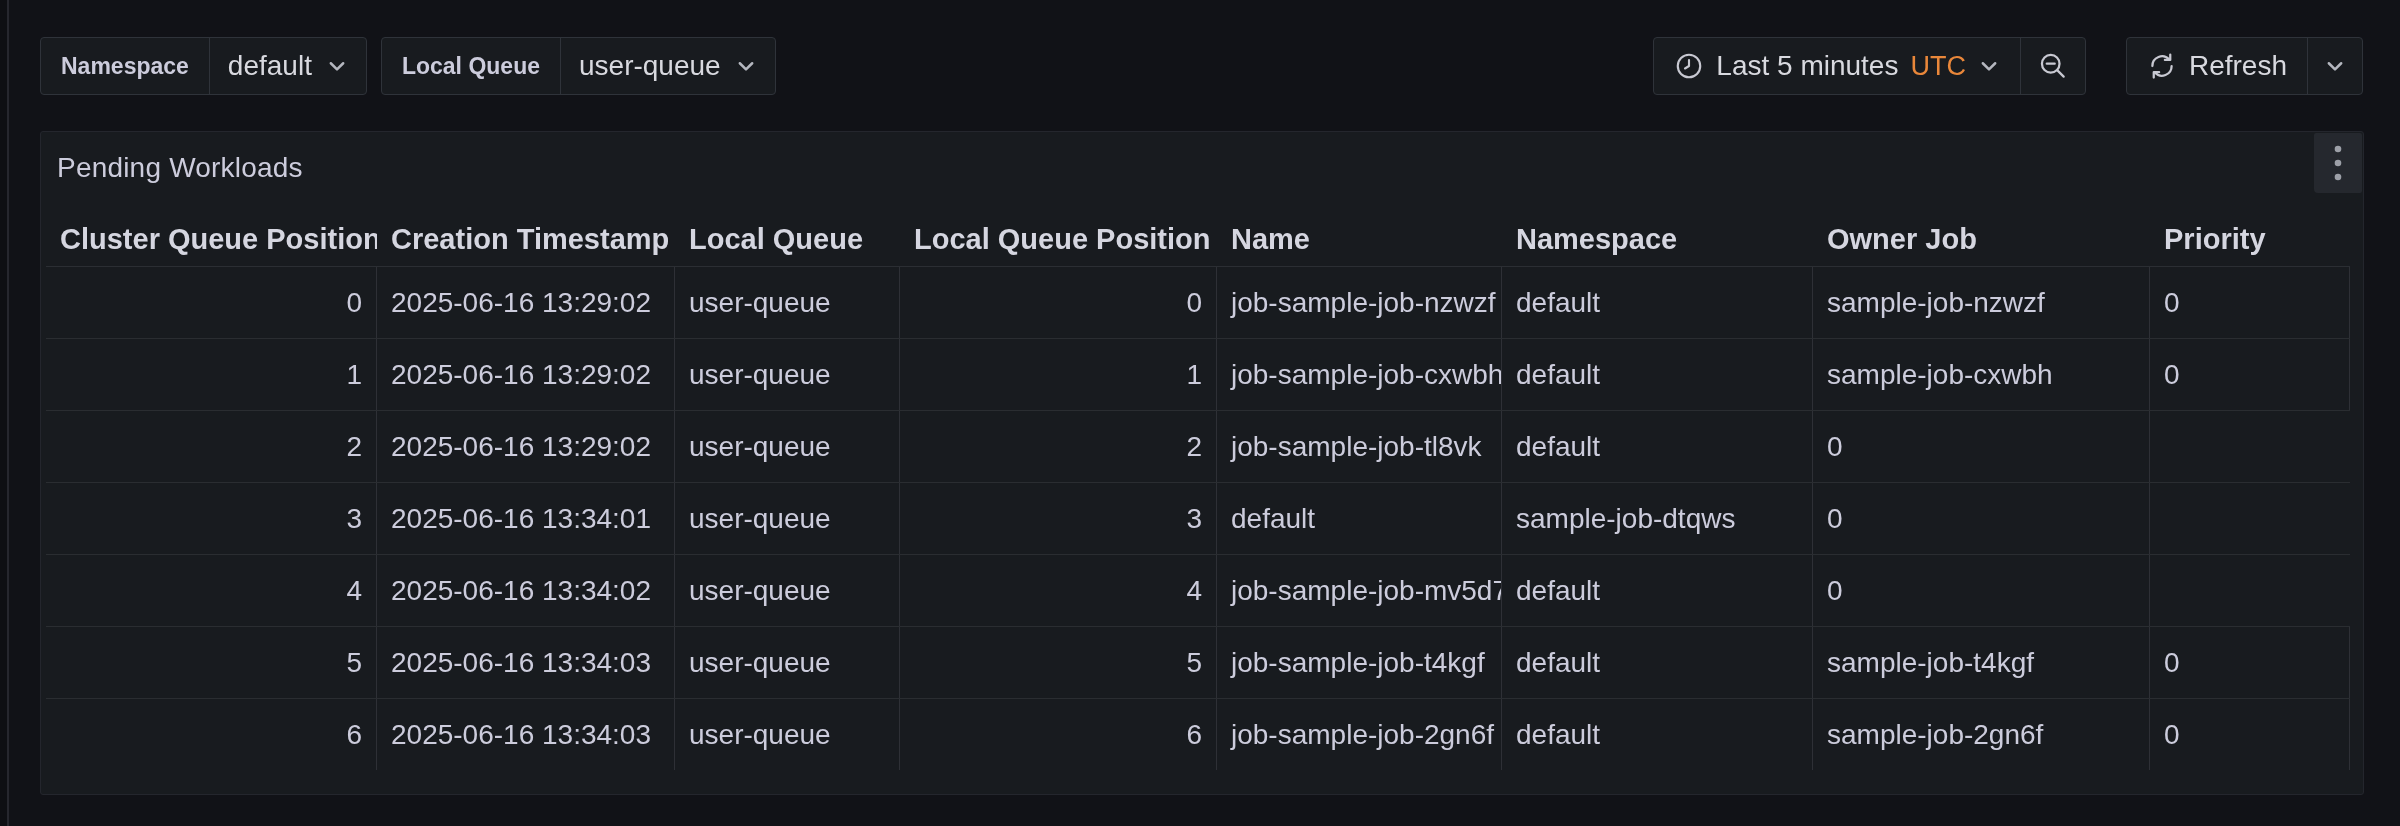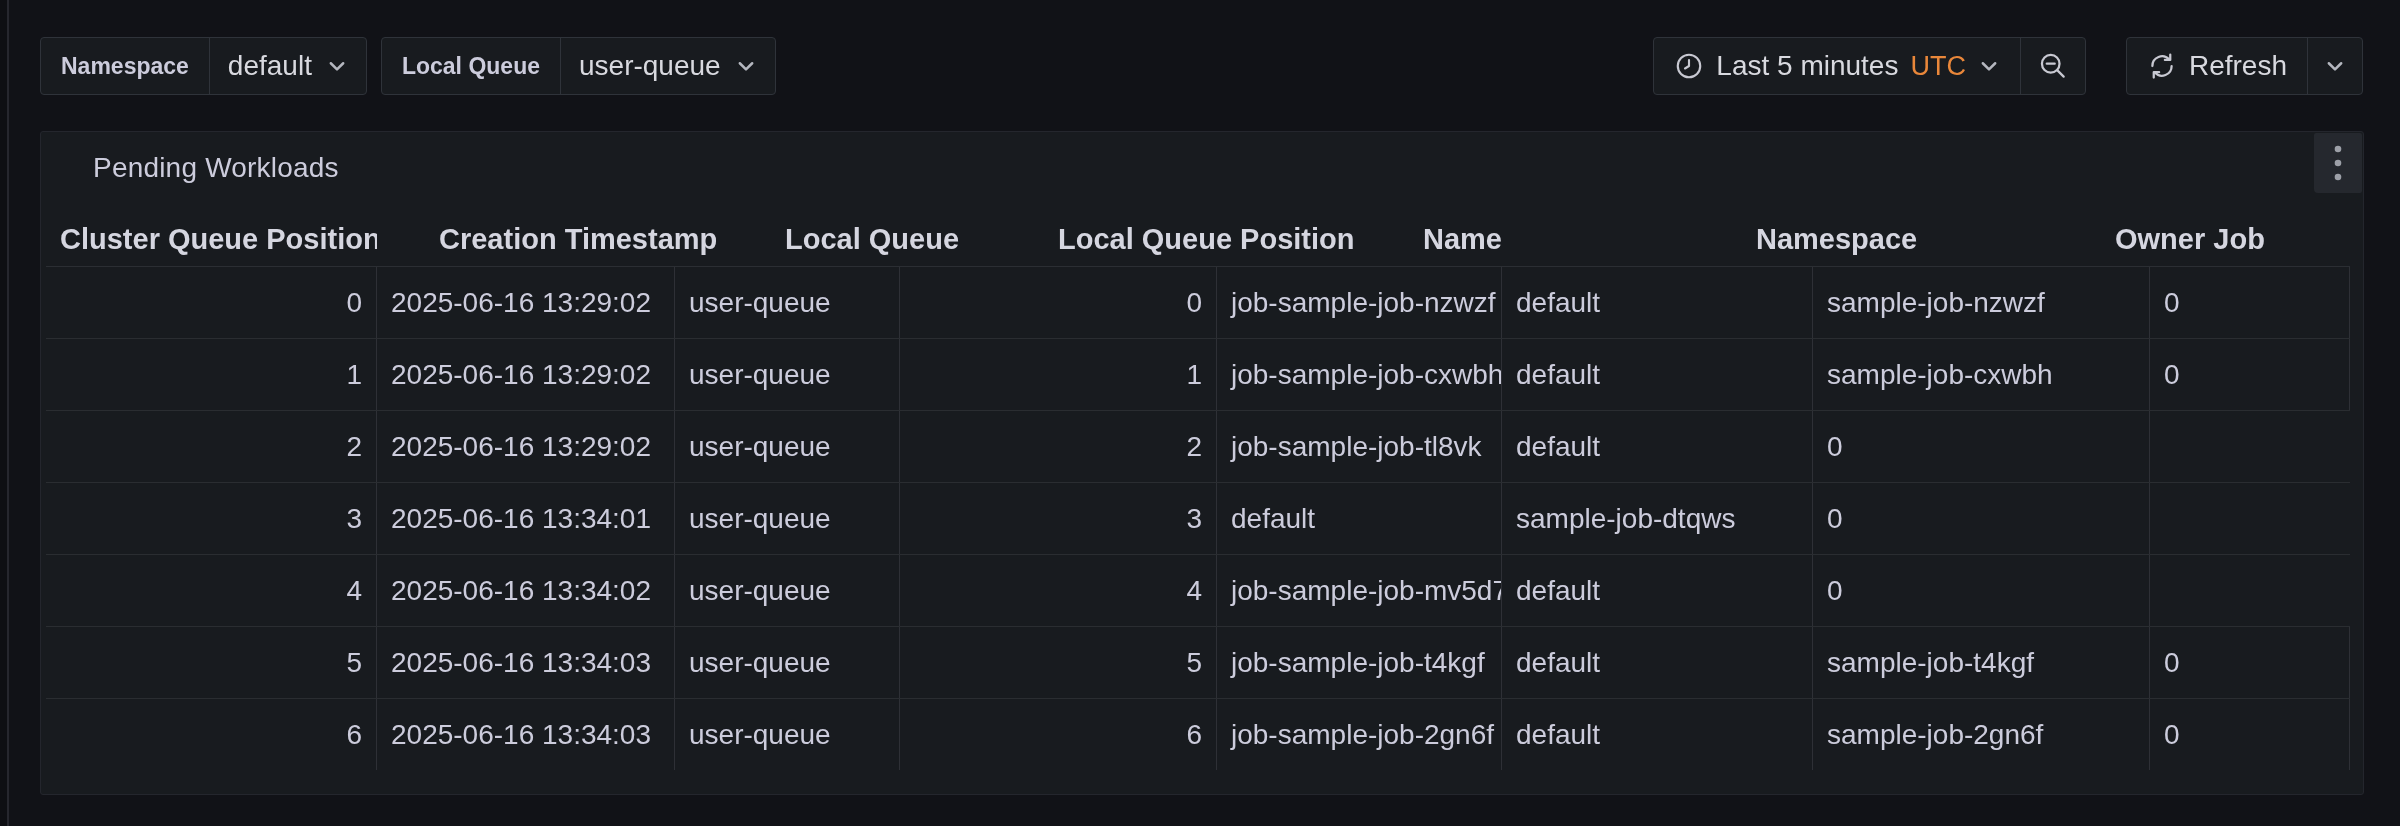--- a/index.html
+++ b/index.html
@@ -50,33 +50,32 @@
   .icon svg { display:block; }
   .chev { color:#b4b7bf; }
   
   .panel {
     position:absolute; left:40px; top:131px; width:2324px; height:664px;
     background:#181b1f; border:1px solid #24262d; border-radius:3px;
   }
   .panel-header {
     height:72px; display:flex; align-items:center; padding:0 16px; position:relative;
   }
-  .panel-title { font-size:28px; font-weight:500; color:#ccccdc; letter-spacing:.2px;margin-left:36px; }
+  .panel-title { font-size:28px; font-weight:500; color:#ccccdc; letter-spacing:.2px; }
   .kebab-btn {
     position:absolute; top:1px; right:1px; width:48px; height:60px;
     background:#25282e; border:none; border-radius:2px 2px 2px 4px; cursor:pointer;
     display:flex; align-items:center; justify-content:center;
   }
   
   .table { --cols:331px 298px 225px 317px 285px 311px 337px 200px;
     margin:9px 0 0 5px; width:2304px; }
   .thead {
     display:grid; grid-template-columns:var(--cols);
     border-bottom:1px solid rgba(204,204,220,0.11);
-    gap:48px;
   }
   .th {
     height:53px; display:flex; align-items:center; padding:0 14px;
     font-size:29px; font-weight:700; color:#d5d6e0;
     overflow:hidden; white-space:nowrap; cursor:pointer;
   }
   .tr {
     display:grid; grid-template-columns:var(--cols);
     border-bottom:1px solid rgba(204,204,220,0.10);
   }

